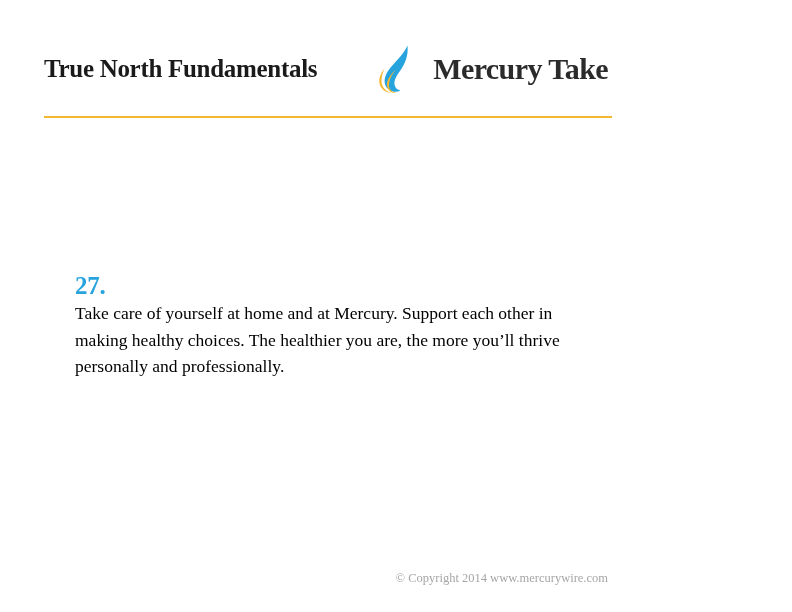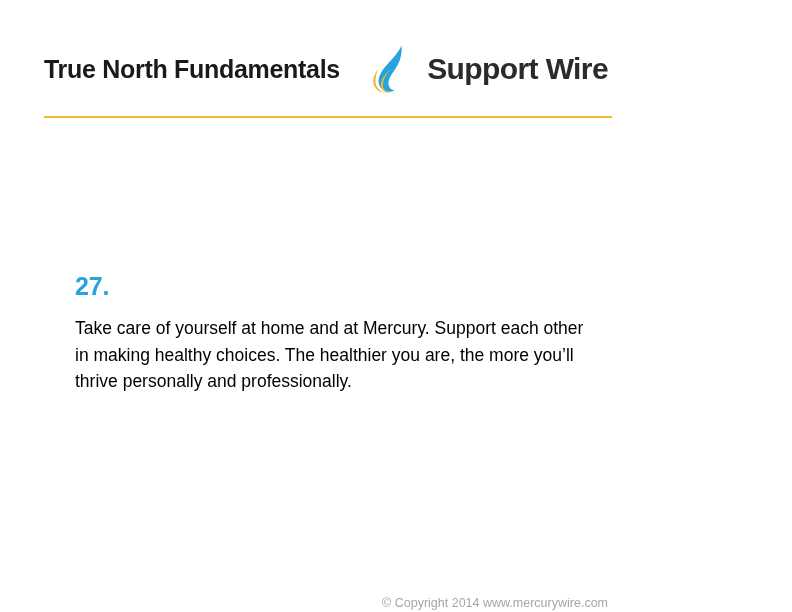--- a/index.html
+++ b/index.html
@@ -12,20 +12,21 @@
     background: #ffffff;
     font-family: "Liberation Sans", sans-serif;
     overflow: hidden;
   }
   .slide {
     position: relative;
     width: 656px;
     height: 612px;
     background: #ffffff;
     box-sizing: border-box;
+    font-family: Liberation Serif, serif;
   }
 
   
   .header {
     position: absolute;
     top: 38px;
     left: 44px;
     right: 44px;
     height: 62px;
     display: flex;
@@ -75,63 +76,63 @@
     left: 75px;
     right: 70px;
   }
   .item-heading {
     display: flex;
     align-items: baseline;
     color: #27a3dd;
     font-size: 25px;
     font-weight: bold;
     letter-spacing: -0.2px;
-    margin-bottom: 14px;
+    margin-bottom: 0;
   }
   .item-number {
     width: 84px;
     flex: 0 0 auto;
   }
   .item-title {
     flex: 1 1 auto;
   }
   .item-body {
     font-size: 17.5px;
     line-height: 1.52;
     color: #000000;
     max-width: 640px;
   }
 
   
   .footer {
     position: absolute;
     left: 44px;
     right: 48px;
-    bottom: 2px;
+    bottom: 26px;
     text-align: right;
     font-size: 12.5px;
     color: #a6a6a6;
   }
 </style>
 </head>
 <body>
 
 <div class="slide">
 
   <div class="header">
     <div class="header-title">True North Fundamentals</div>
 
     <div class="brand">
       <svg class="brand-mark" viewBox="0 0 42 50">
         <path d="M29.5 1.5 C30.5 12 27 20 22 27 C18.5 32 16 36 16.5 40.5 C17 44 19.5 46 22.5 46.5 C17 49.5 10 47 7.5 41.5 C5 35.5 8 29 13 23 C19 16 26 9.5 29.5 1.5 Z" fill="#27a3dd"></path>
         <path d="M23.5 17.5 C20 22 17 25.5 14.5 29.5 C11.5 34.5 11 39.5 13.5 43 C11 41 9.5 37.5 10.5 33.5 C11.5 28.5 16 23 23.5 17.5 Z" fill="#27a3dd"></path>
         <path d="M18 25.5 C12 31 8.5 36.5 9 41.5 C9.6 46.5 13.5 49.5 18.5 49 C13 48 10.5 44.5 11 40 C11.5 35 14 30 18 25.5 Z" fill="#f4b731"></path>
         <path d="M6.5 24.5 C2.5 29.5 0.5 35 1.5 39.5 C2.6 45 7.5 48.5 13.5 49 C7 47 3.5 42.5 3.5 37 C3.5 32.5 4.8 28.3 6.5 24.5 Z" fill="#f4b731"></path>
       </svg>
-      <div class="brand-name">Support Wire</div>
+      <div class="brand-name">Mercury Take</div>
     </div>
   </div>
 
   <div class="header-rule"></div>
 
   <div class="content">
     <div class="item-heading">
       <span class="item-number">27.</span>
     </div>
     <div class="item-body">Take care of yourself at home and at Mercury. Support each other in making healthy choices. The healthier you are, the more you’ll thrive personally and professionally.</div>

